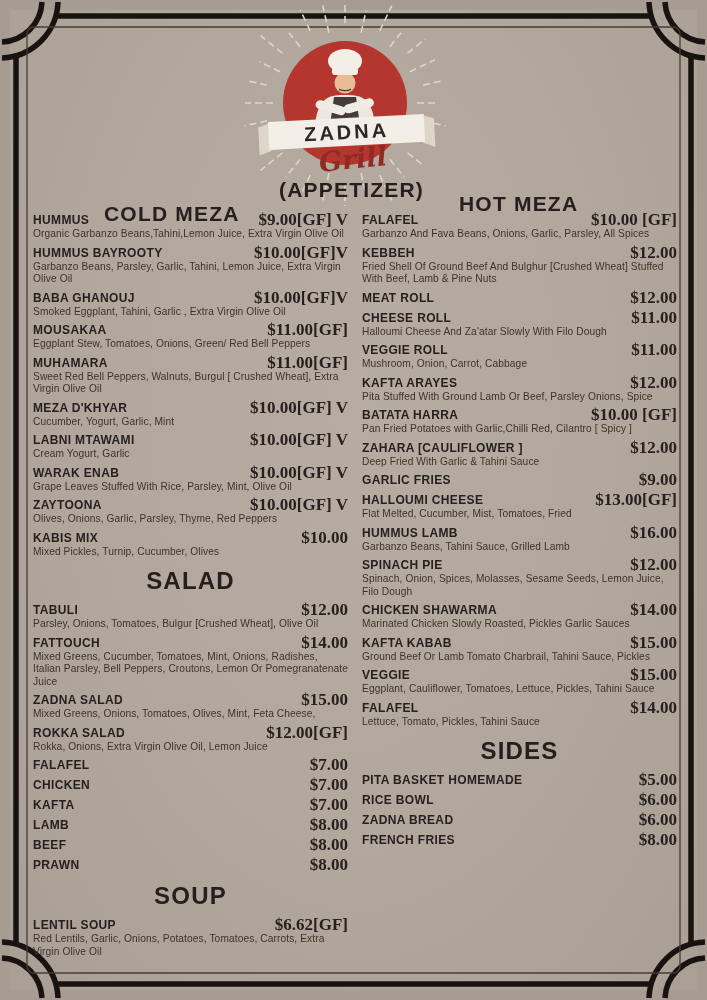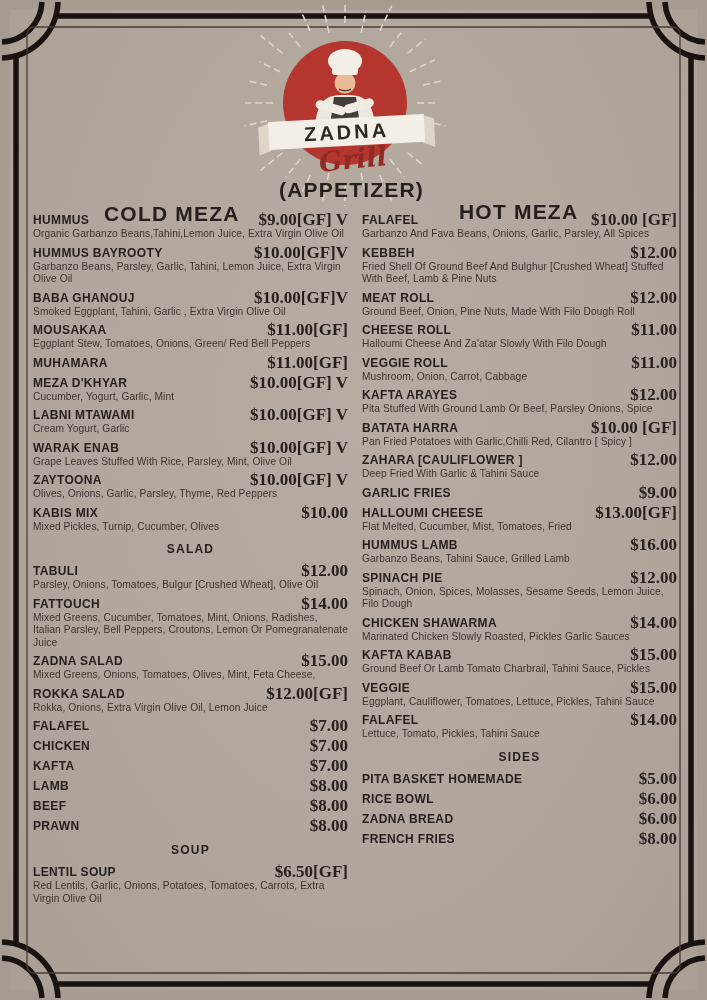--- a/index.html
+++ b/index.html
@@ -12,26 +12,26 @@
   .paper{
     position:absolute;left:10px;top:10px;right:10px;bottom:10px;
     background:radial-gradient(ellipse at 50% 40%, #b6aca1 0%, #b1a79c 55%, #a99f94 100%);
   }
   svg.frame{position:absolute;left:0;top:0;pointer-events:none;}
   .logo-wrap{position:absolute;left:0;top:0;width:707px;height:210px;}
   
   .hdr{position:absolute;font-weight:bold;letter-spacing:1.2px;font-size:21px;color:#25201d;white-space:nowrap;}
   #hdr-left{left:104px;top:202px;}
   #hdr-sub{left:279px;top:178px;}
-  #hdr-right{left:459px;top:200px;}
+  #hdr-right{left:459px;top:192px;}
   
   .menu-columns{position:absolute;left:33px;top:212px;width:644px;display:flex;gap:14px;}
   .col{flex:1;min-width:0;}
   .section-title{
-    text-align:center;font-weight:bold;font-size:12px;letter-spacing:1.2px;
+    text-align:center;font-weight:bold;font-size:24px;letter-spacing:1.2px;
     margin:9px 0 7px;color:#25201d;white-space:pre-wrap;
   }
   .item{margin-bottom:4px;}
   .row{display:flex;justify-content:space-between;align-items:flex-start;gap:24px;}
   .name{font-weight:bold;font-size:12px;letter-spacing:.35px;line-height:16px;white-space:nowrap;}
   .price{font-weight:bold;font-size:17px;line-height:16px;white-space:nowrap;font-family:Liberation Serif, serif;}
   .desc{font-size:10.2px;line-height:12.5px;color:#3a332d;letter-spacing:.1px;}
 </style>
 </head>
 <body>
@@ -146,20 +146,21 @@
           <span class="name">MOUSAKAA</span>
           <span class="price">$11.00[GF]</span>
         </div>
         <div class="desc">Eggplant Stew, Tomatoes, Onions, Green/ Red Bell Peppers</div>
       </div>
       <div class="item">
         <div class="row">
           <span class="name">MUHAMARA</span>
           <span class="price">$11.00[GF]</span>
         </div>
+        <div class="desc">Sweet Red Bell Peppers, Walnuts, Burgul [ Crushed Wheat], Extra Virgin Olive Oil</div>
       </div>
       <div class="item">
         <div class="row">
           <span class="name">MEZA D'KHYAR</span>
           <span class="price">$10.00[GF] V</span>
         </div>
         <div class="desc">Cucumber, Yogurt, Garlic, Mint</div>
       </div>
       <div class="item">
         <div class="row">
@@ -251,21 +252,21 @@
       <div class="item">
         <div class="row">
           <span class="name">PRAWN</span>
           <span class="price">$8.00</span>
         </div>
       </div>
       <div class="section-title">SOUP</div>
       <div class="item">
         <div class="row">
           <span class="name">LENTIL SOUP</span>
-          <span class="price">$6.50[GF]</span>
+          <span class="price">$6.62[GF]</span>
         </div>
         <div class="desc">Red Lentils, Garlic, Onions, Potatoes, Tomatoes, Carrots, Extra Virgin Olive Oil</div>
       </div>
     </div>
   <div class="col">
       <div class="item">
         <div class="row">
           <span class="name">FALAFEL</span>
           <span class="price">$10.00 [GF]</span>
         </div>
@@ -276,21 +277,20 @@
           <span class="name">KEBBEH</span>
           <span class="price">$12.00</span>
         </div>
         <div class="desc">Fried Shell Of Ground Beef And Bulghur [Crushed Wheat] Stuffed With Beef, Lamb &amp; Pine Nuts</div>
       </div>
       <div class="item">
         <div class="row">
           <span class="name">MEAT ROLL</span>
           <span class="price">$12.00</span>
         </div>
-        <div class="desc">Ground Beef, Onion, Pine Nuts, Made With Filo Dough Roll</div>
       </div>
       <div class="item">
         <div class="row">
           <span class="name">CHEESE ROLL</span>
           <span class="price">$11.00</span>
         </div>
         <div class="desc">Halloumi Cheese And Za'atar Slowly  With Filo Dough</div>
       </div>
       <div class="item">
         <div class="row">

